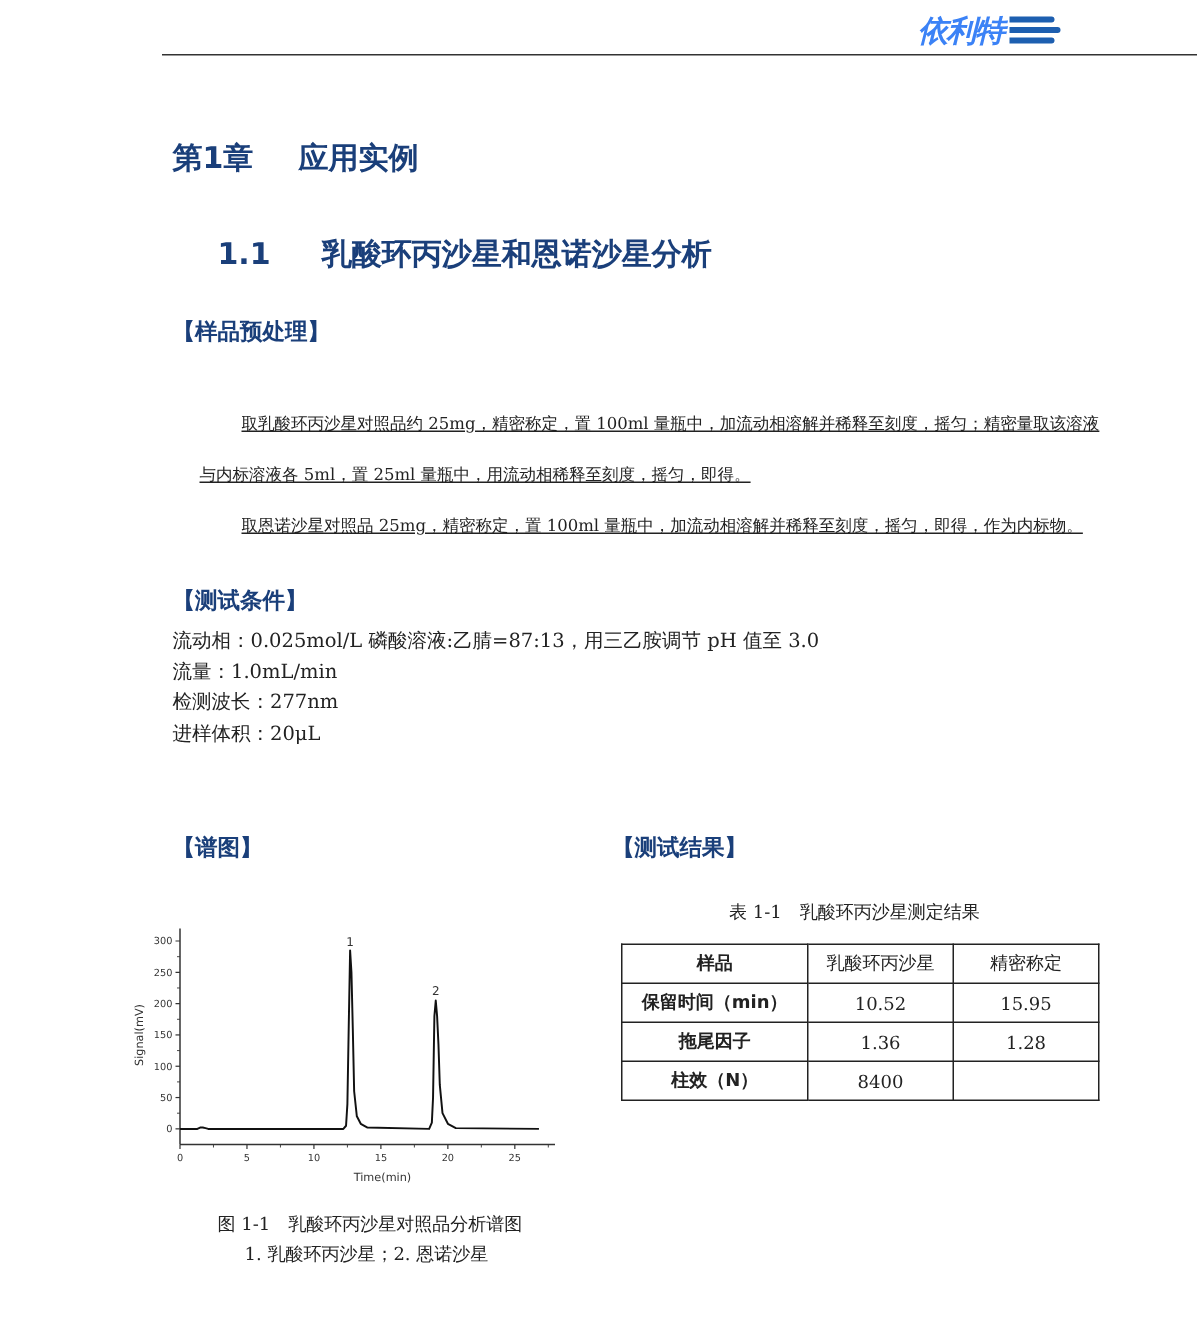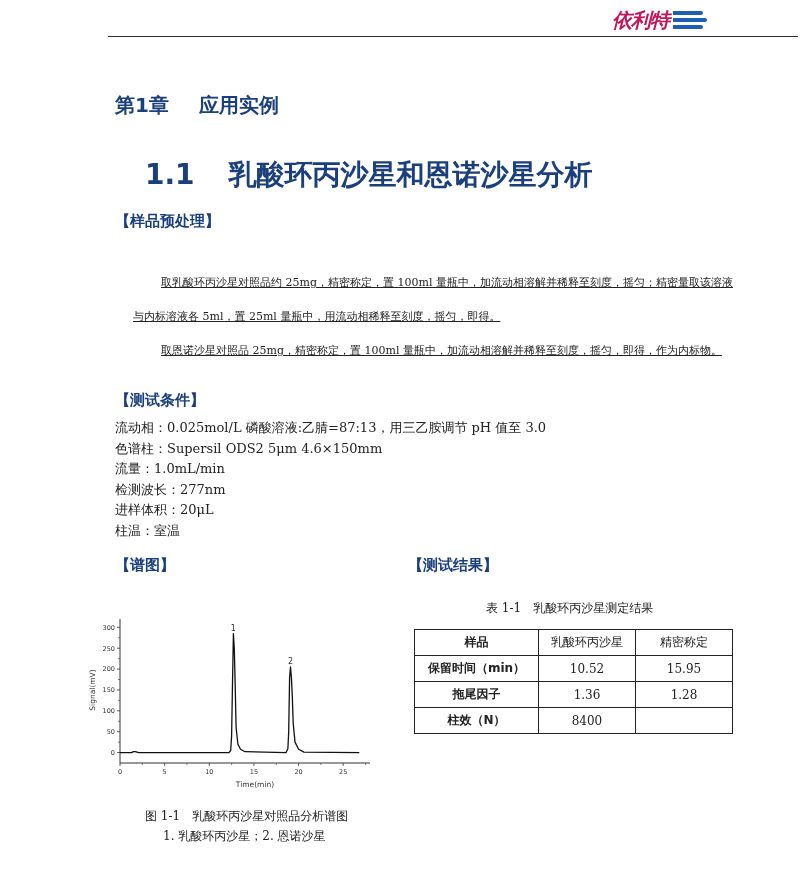--- a/index.html
+++ b/index.html
@@ -1,28 +1,28 @@
 <!DOCTYPE html>
 <html><head>
 <meta charset="utf-8">
 <style>
   html, body { margin:0; padding:0; background:#ffffff; }
   body { width:800px; height:879px; position:relative; overflow:hidden;
          font-family:"DejaVu Serif","Liberation Serif",serif; color:#222; }
   .logo { position:absolute; left:612px; top:6px; height:28px; display:flex; align-items:center; gap:4px; }
   .logo-text { font-family:"DejaVu Sans","Liberation Sans",sans-serif; font-weight:bold; font-style:italic;
-               color:#be185d; font-size:20px; letter-spacing:-1px; }
+               color:#3b82f6; font-size:20px; letter-spacing:-1px; }
   .logo-mark { width:36px; height:18px; position:relative; }
   .logo-mark span { position:absolute; left:0; height:4px; background:#1d5fb0; border-radius:0 4px 4px 0; }
   .header-rule { position:absolute; left:108px; top:36px; width:690px; height:1px; background:#333; }
   .chapter { position:absolute; left:115px; top:92px; font-family:"DejaVu Sans","Liberation Sans",sans-serif;
              font-weight:bold; font-size:20px; color:#1a3f7a; }
   .chapter .num { margin-right:30px; }
   .section { position:absolute; left:145px; top:156px; font-family:"DejaVu Sans","Liberation Sans",sans-serif;
-             font-weight:bold; font-size:28px; color:#1a3f7a; }
+             font-weight:bold; font-size:20px; color:#1a3f7a; }
   .section .num { margin-right:34px; }
   .heading { position:absolute; font-family:"DejaVu Sans","Liberation Sans",sans-serif; font-weight:bold;
              font-size:15px; color:#1a3f7a; }
   .para { position:absolute; left:115px; width:610px; font-size:11px; line-height:34px; margin:18px;text-decoration:underline; }
   .para.indent { text-indent:28px; }
   .cond { position:absolute; left:115px; top:418px; font-size:13px; line-height:20.5px; }
   .cond div { white-space:nowrap; }
   .chart { position:absolute; left:80px; top:605px; width:300px; height:185px; }
   .chart svg text { font-family:"DejaVu Sans","Liberation Sans",sans-serif; fill:#333; }
   .caption { position:absolute; font-size:12px; white-space:nowrap; }
@@ -52,25 +52,23 @@
   <span class="num">1.1</span><span>乳酸环丙沙星和恩诺沙星分析</span>
 </div>
 
 <div class="heading" style="left:115px; top:212px;">【样品预处理】</div>
 <p class="para indent" style="top:248px;">取乳酸环丙沙星对照品约 25mg，精密称定，置 100ml 量瓶中，加流动相溶解并稀释至刻度，摇匀；精密量取该溶液与内标溶液各 5ml，置 25ml 量瓶中，用流动相稀释至刻度，摇匀，即得。</p>
 <p class="para indent" style="top:316px;">取恩诺沙星对照品 25mg，精密称定，置 100ml 量瓶中，加流动相溶解并稀释至刻度，摇匀，即得，作为内标物。</p>
 
 <div class="heading" style="left:115px; top:391px;">【测试条件】</div>
 <div class="cond">
   <div>流动相：0.025mol/L 磷酸溶液:乙腈=87:13，用三乙胺调节 pH 值至 3.0</div>
-  <div>色谱柱：Supersil ODS2 5μm 4.6×150mm</div>
   <div>流量：1.0mL/min</div>
   <div>检测波长：277nm</div>
   <div>进样体积：20μL</div>
-  <div>柱温：室温</div>
 </div>
 
 <div class="heading" style="left:115px; top:556px;">【谱图】</div>
 <div class="heading" style="left:408px; top:556px;">【测试结果】</div>
 
 <div class="chart">
   <svg id="chart-svg" width="300" height="185">
     <g id="axes">
         <line x1="40" y1="14" x2="40" y2="158" stroke="#333" stroke-width="1"></line>
         <line x1="40" y1="158" x2="290" y2="158" stroke="#333" stroke-width="1"></line>

